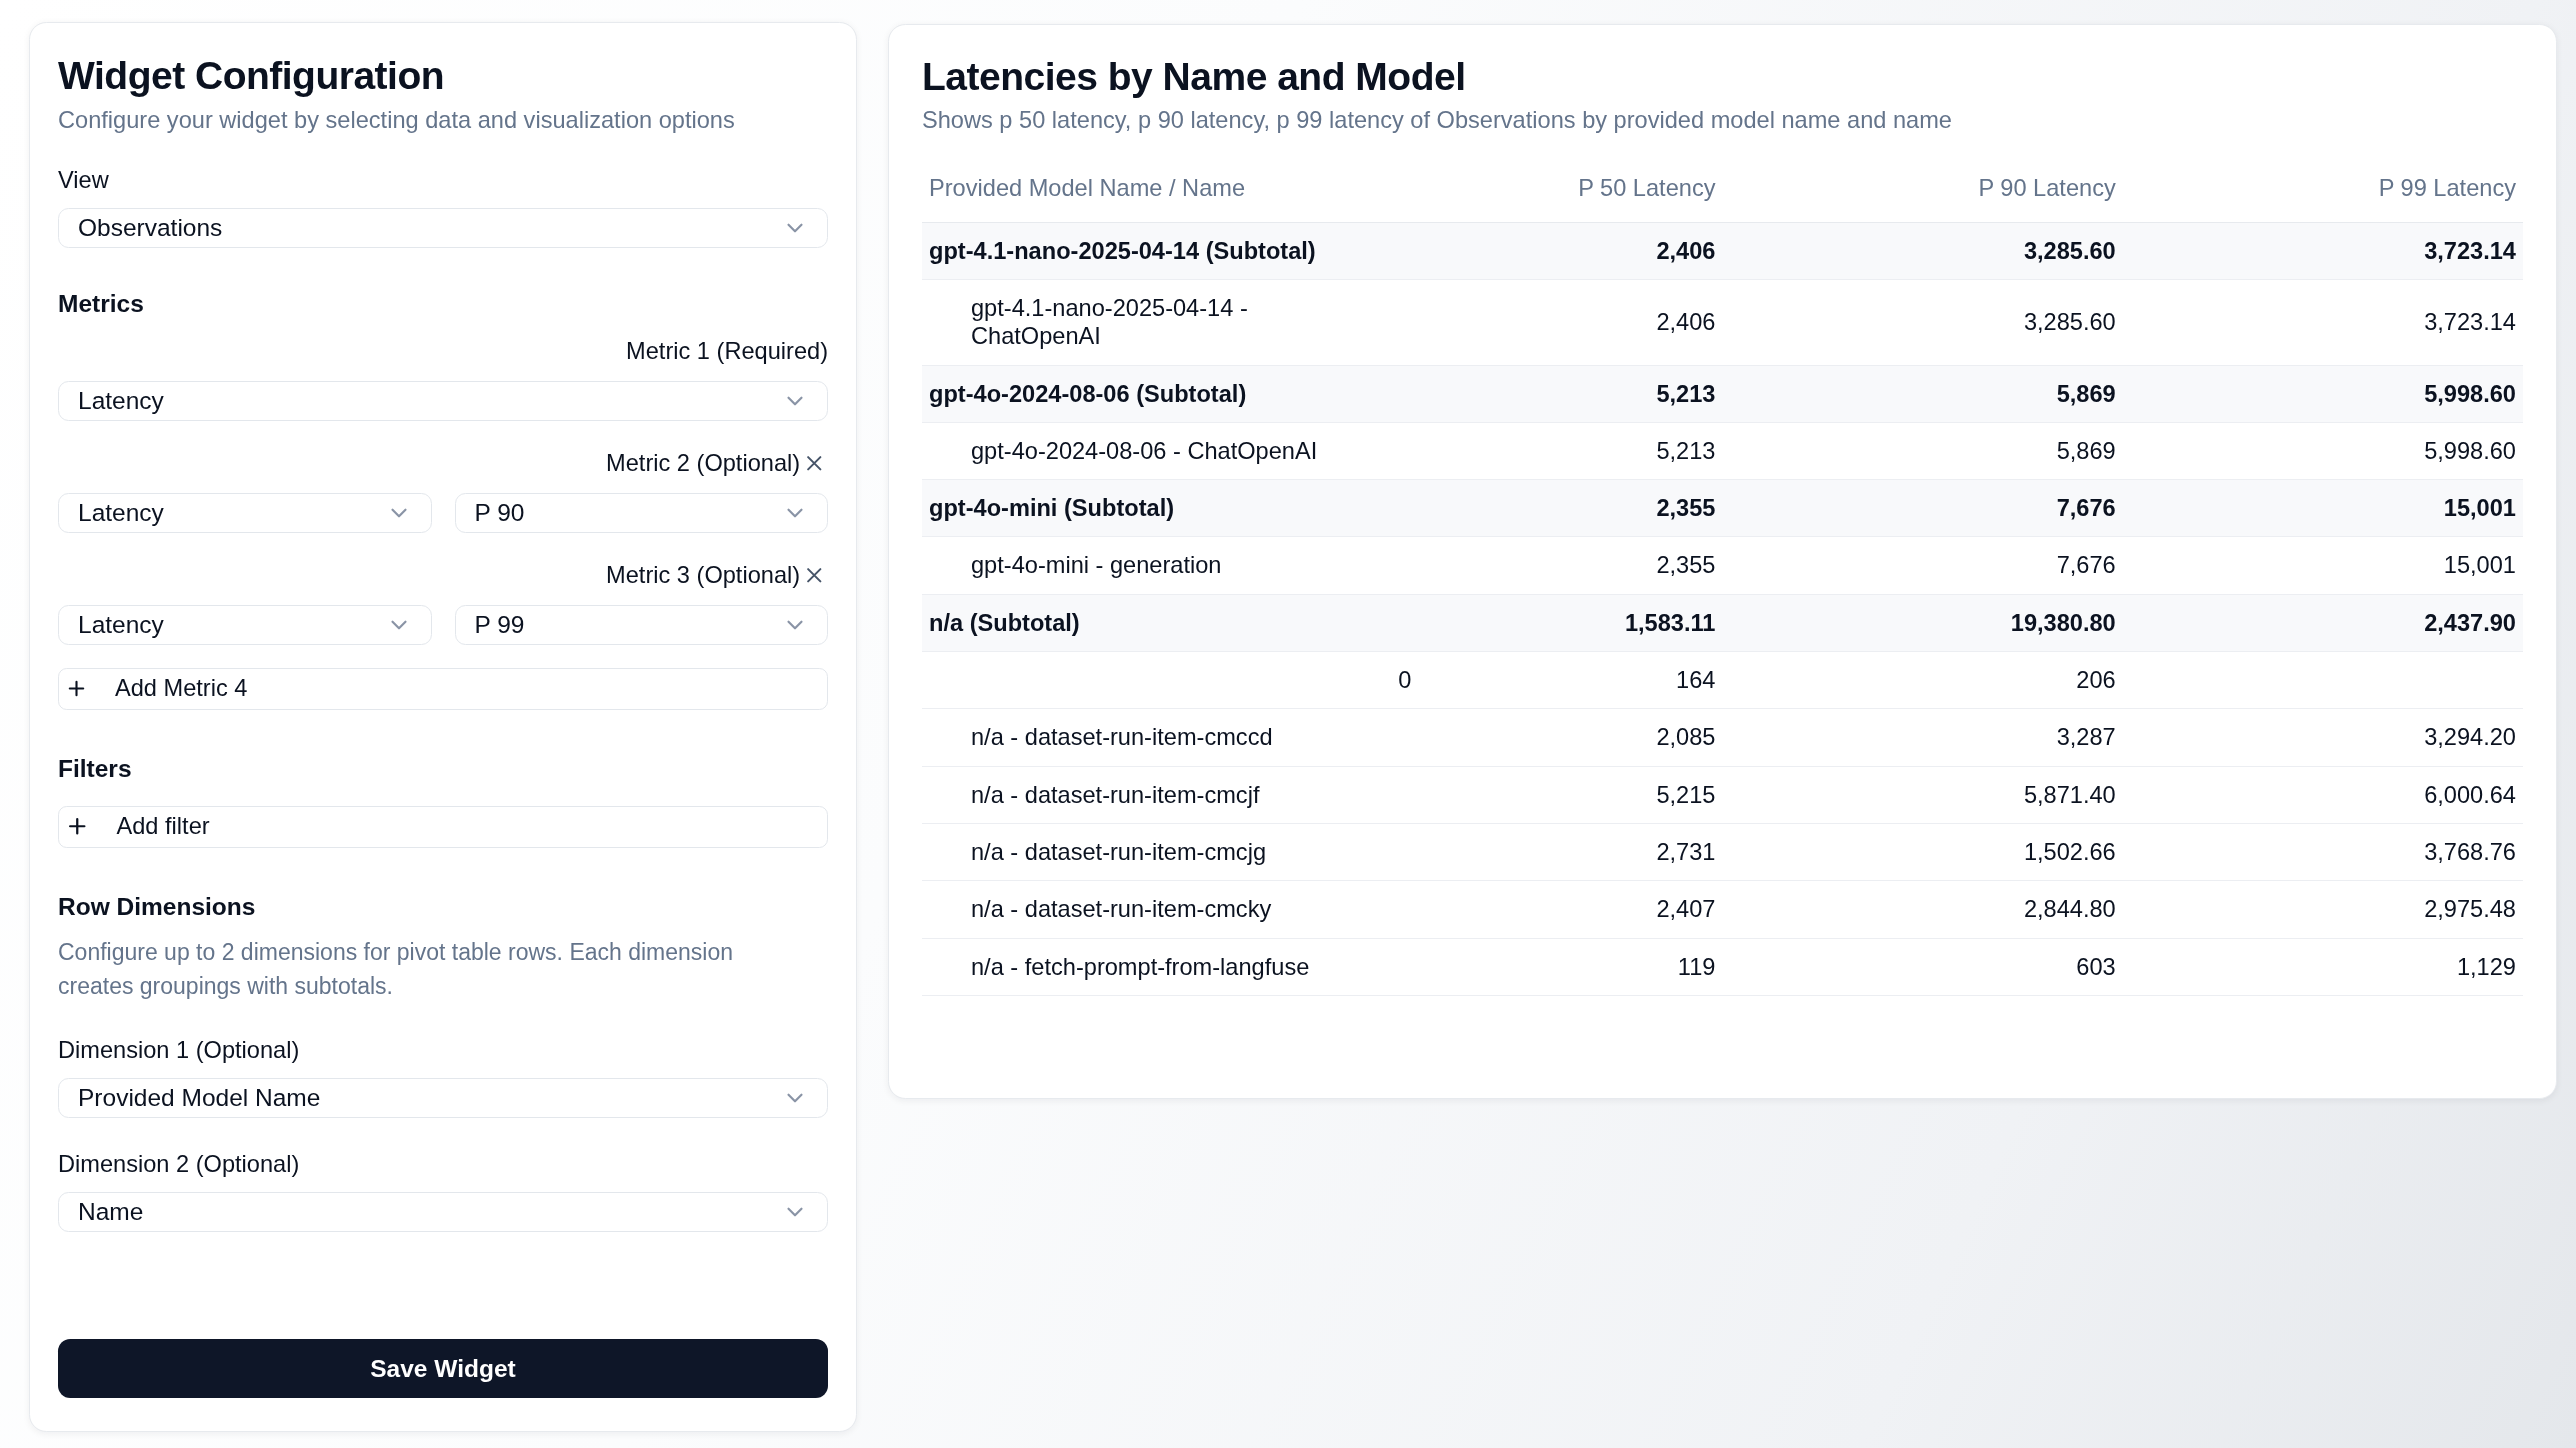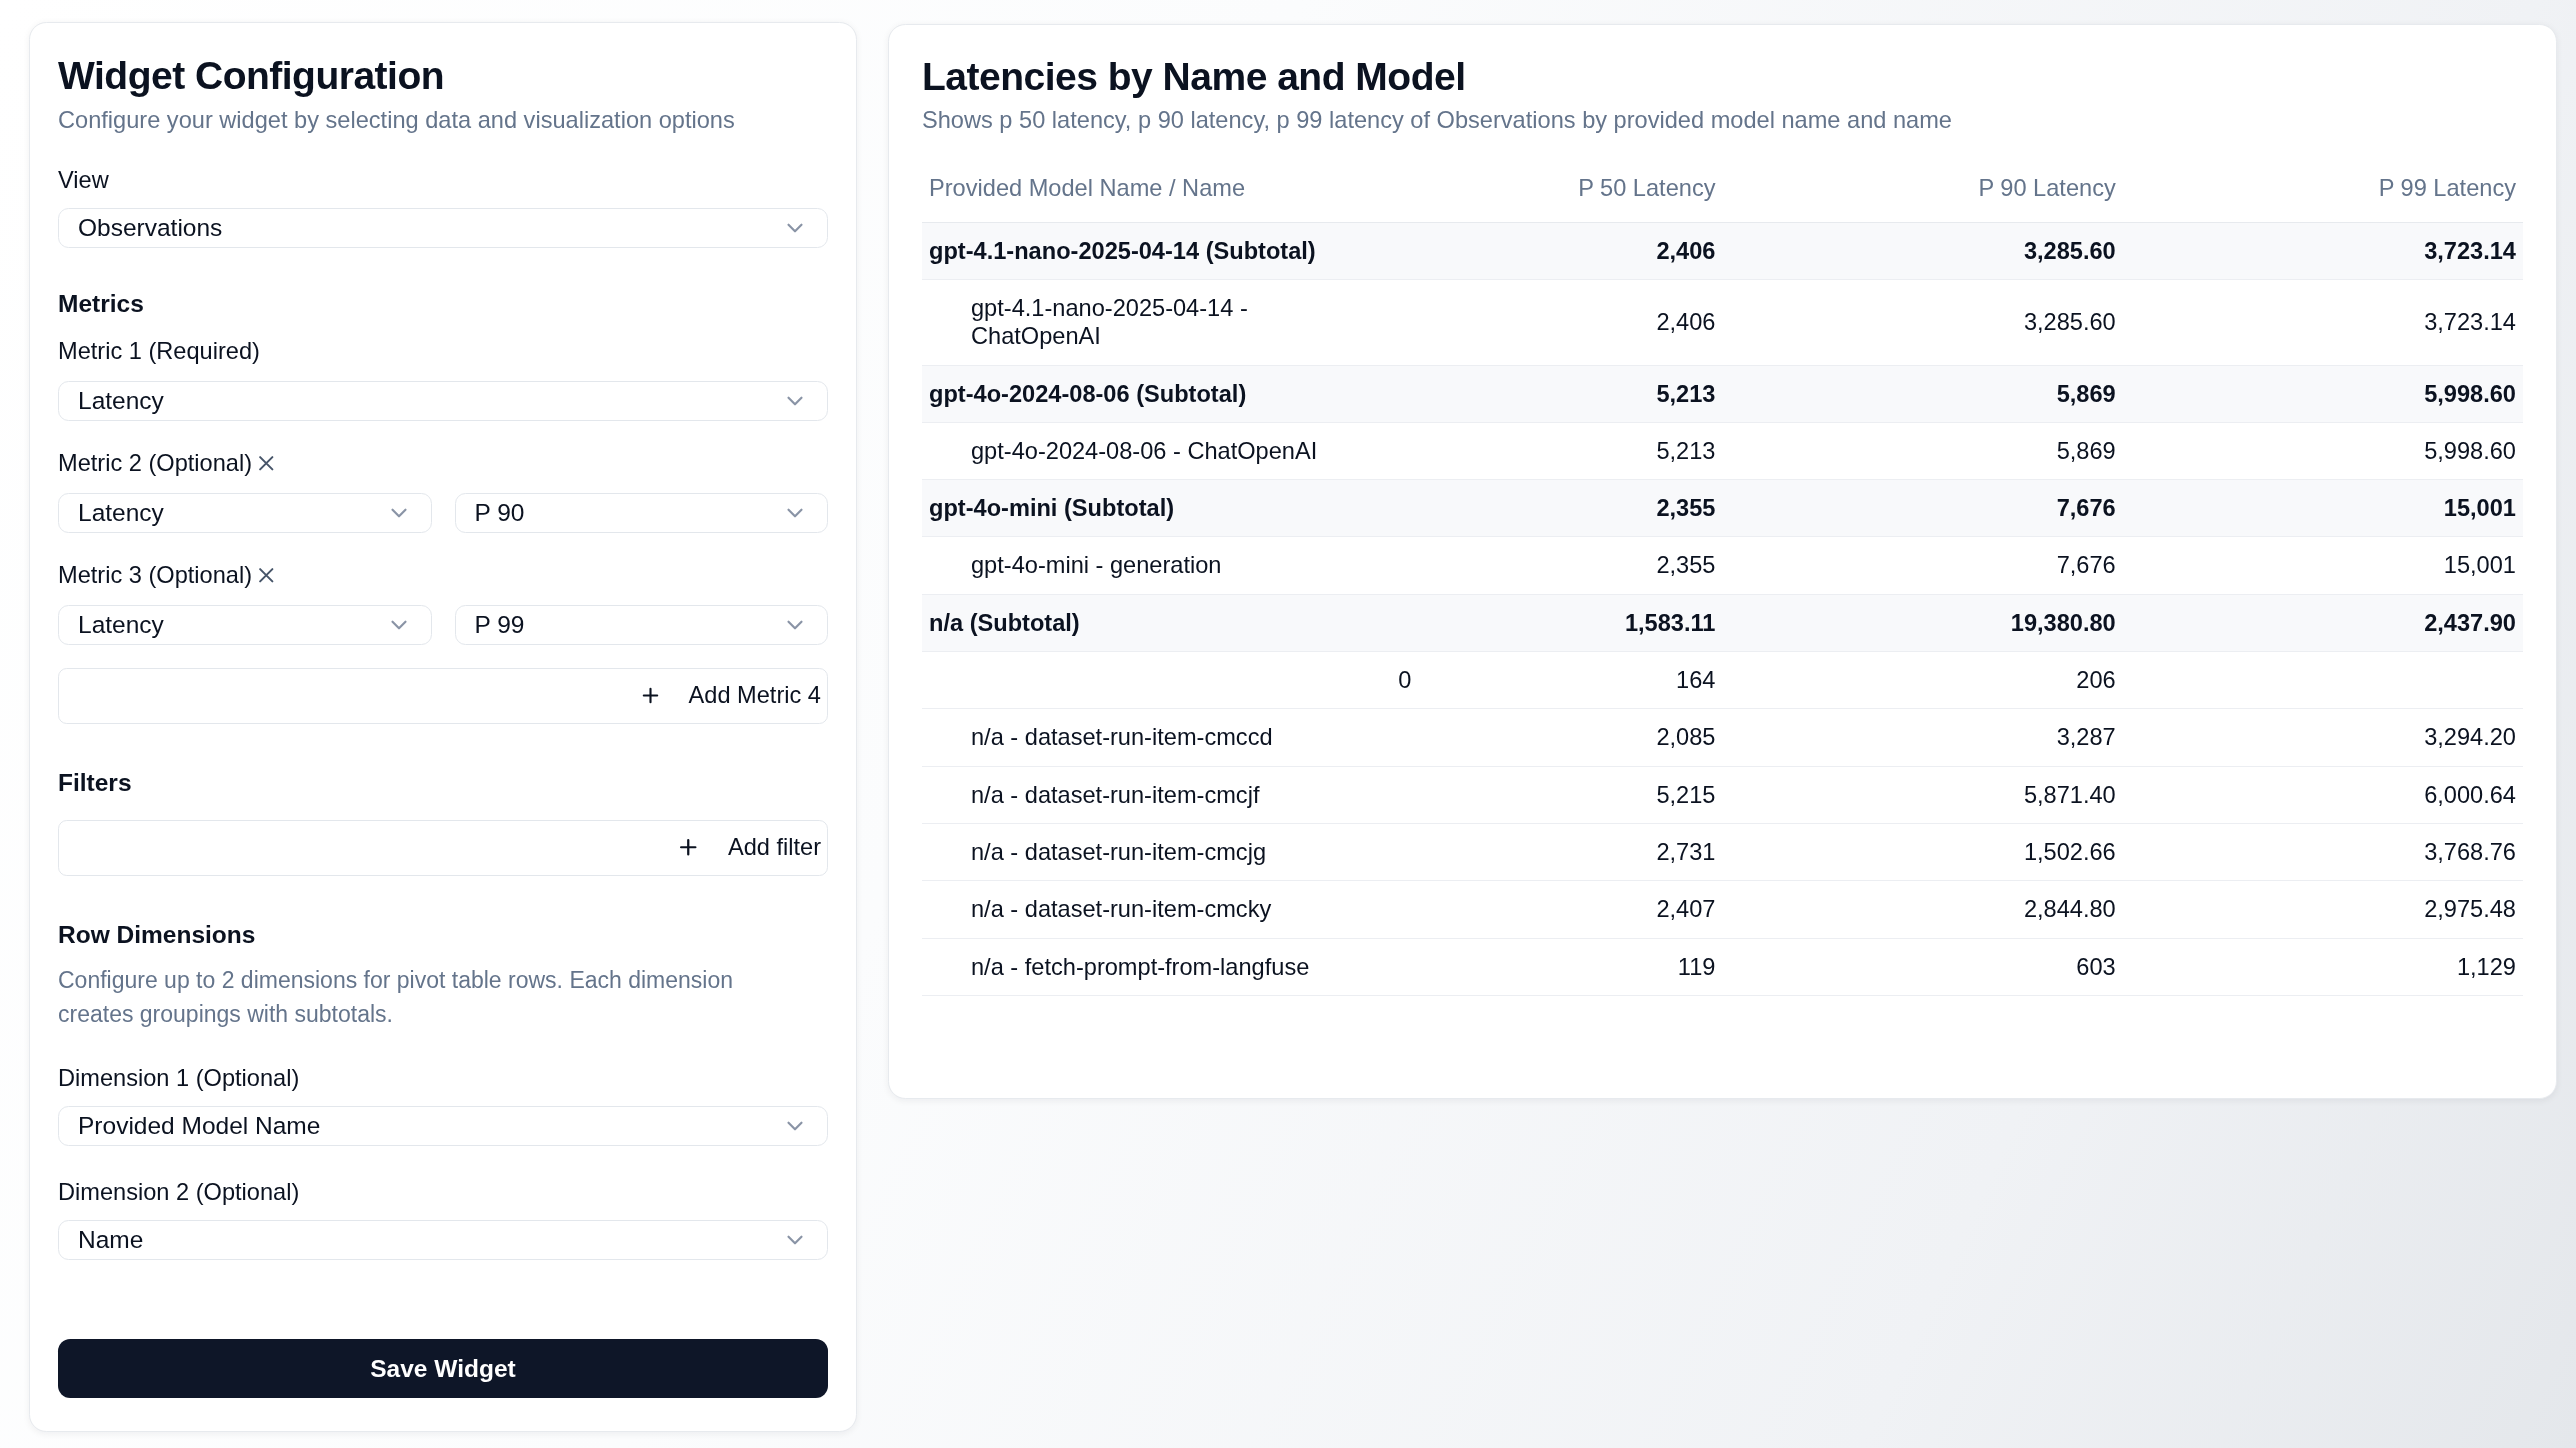--- a/index.html
+++ b/index.html
@@ -35,32 +35,32 @@
   .section-label { font-size:24.5px; font-weight:700; margin-top:45px; }
 
   .select {
     margin-top:14px; height:40px;
     border:1.7px solid var(--input-border,#e3e7ec); border-radius:10.5px;
     display:flex; align-items:center; justify-content:space-between;
     padding:0 19px; font-size:24.5px; background:#fff; cursor:pointer;
   }
   .select svg { display:block; }
 
-  .metric-header { display:flex; justify-content:flex-start; align-items:center; margin-top:28px; height:30px; }
+  .metric-header { display:flex; justify-content:flex-end; align-items:center; margin-top:28px; height:30px; }
   .metric-block:first-child .metric-header { margin-top:19px; }
   .metric-label { font-size:23.6px; font-weight:500; }
   .close-x { cursor:pointer; display:flex; align-items:center; padding:1.7px; }
   .metric-row { display:flex; gap:23px; margin-top:14px; }
   .metric-row .select { flex:1; margin-top:0; }
 
   .outline-btn {
-    margin-top:23px; height:56px; width:100%;
+    margin-top:23px; height:42px; width:100%;
     border:1.7px solid var(--input-border,#e3e7ec); border-radius:8.7px;
     background:#fff; font-size:23.6px; color:#0b1220;
-    display:flex; align-items:center; justify-content:flex-end; gap:27px;
+    display:flex; align-items:center; justify-content:flex-start; gap:27px;
     cursor:pointer; font-family:inherit;
   }
   .desc { font-size:23px; color:var(--muted-text,#64748b); margin:14px 0 0; max-width:751px; line-height:1.5; }
 
   .save-btn {
     margin-top:auto; height:59px; width:100%;
     border:none; border-radius:12.2px;
     background:var(--save-button-bg,#0e1628); color:#ffffff;
     font-size:24.5px; font-weight:600; cursor:pointer; font-family:inherit;
   }

